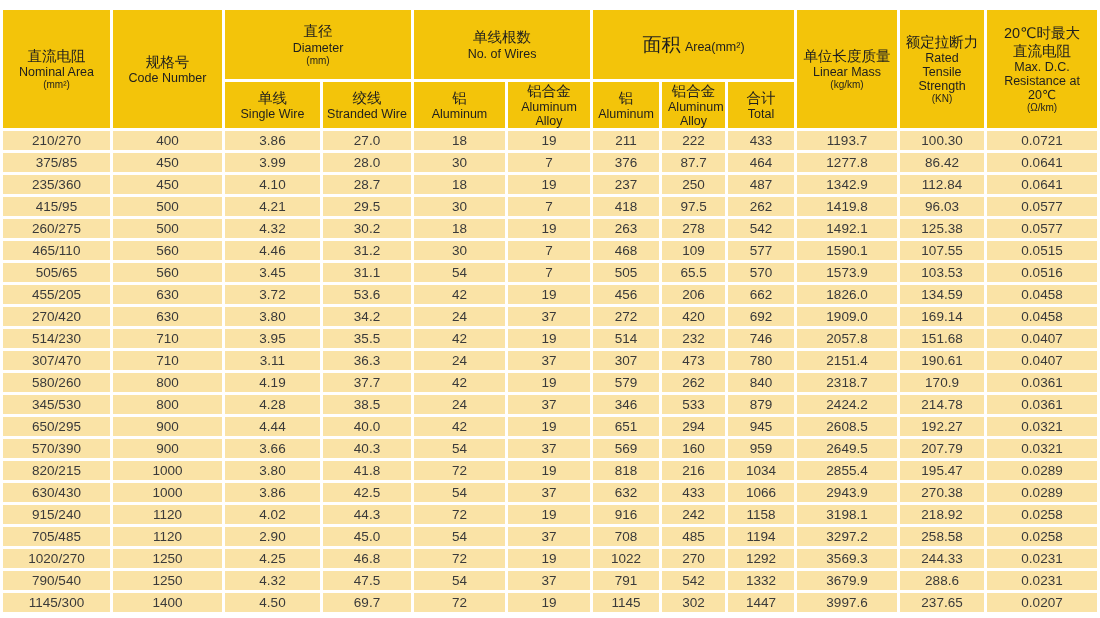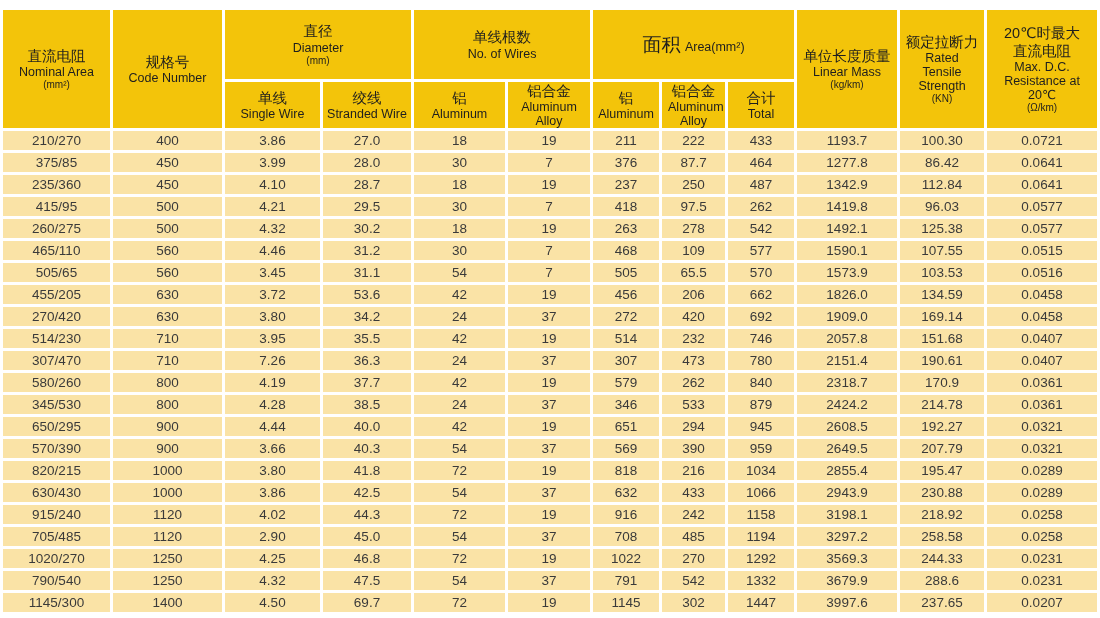--- a/index.html
+++ b/index.html
@@ -297,21 +297,21 @@
           <td>514</td>
           <td>232</td>
           <td>746</td>
           <td>2057.8</td>
           <td>151.68</td>
           <td>0.0407</td>
         </tr>
         <tr>
           <td>307/470</td>
           <td>710</td>
-          <td>7.26</td>
+          <td>3.11</td>
           <td>36.3</td>
           <td>24</td>
           <td>37</td>
           <td>307</td>
           <td>473</td>
           <td>780</td>
           <td>2151.4</td>
           <td>190.61</td>
           <td>0.0407</td>
         </tr>
@@ -358,21 +358,21 @@
           <td>0.0321</td>
         </tr>
         <tr>
           <td>570/390</td>
           <td>900</td>
           <td>3.66</td>
           <td>40.3</td>
           <td>54</td>
           <td>37</td>
           <td>569</td>
-          <td>390</td>
+          <td>160</td>
           <td>959</td>
           <td>2649.5</td>
           <td>207.79</td>
           <td>0.0321</td>
         </tr>
         <tr>
           <td>820/215</td>
           <td>1000</td>
           <td>3.80</td>
           <td>41.8</td>
@@ -389,21 +389,21 @@
           <td>630/430</td>
           <td>1000</td>
           <td>3.86</td>
           <td>42.5</td>
           <td>54</td>
           <td>37</td>
           <td>632</td>
           <td>433</td>
           <td>1066</td>
           <td>2943.9</td>
-          <td>230.88</td>
+          <td>270.38</td>
           <td>0.0289</td>
         </tr>
         <tr>
           <td>915/240</td>
           <td>1120</td>
           <td>4.02</td>
           <td>44.3</td>
           <td>72</td>
           <td>19</td>
           <td>916</td>

